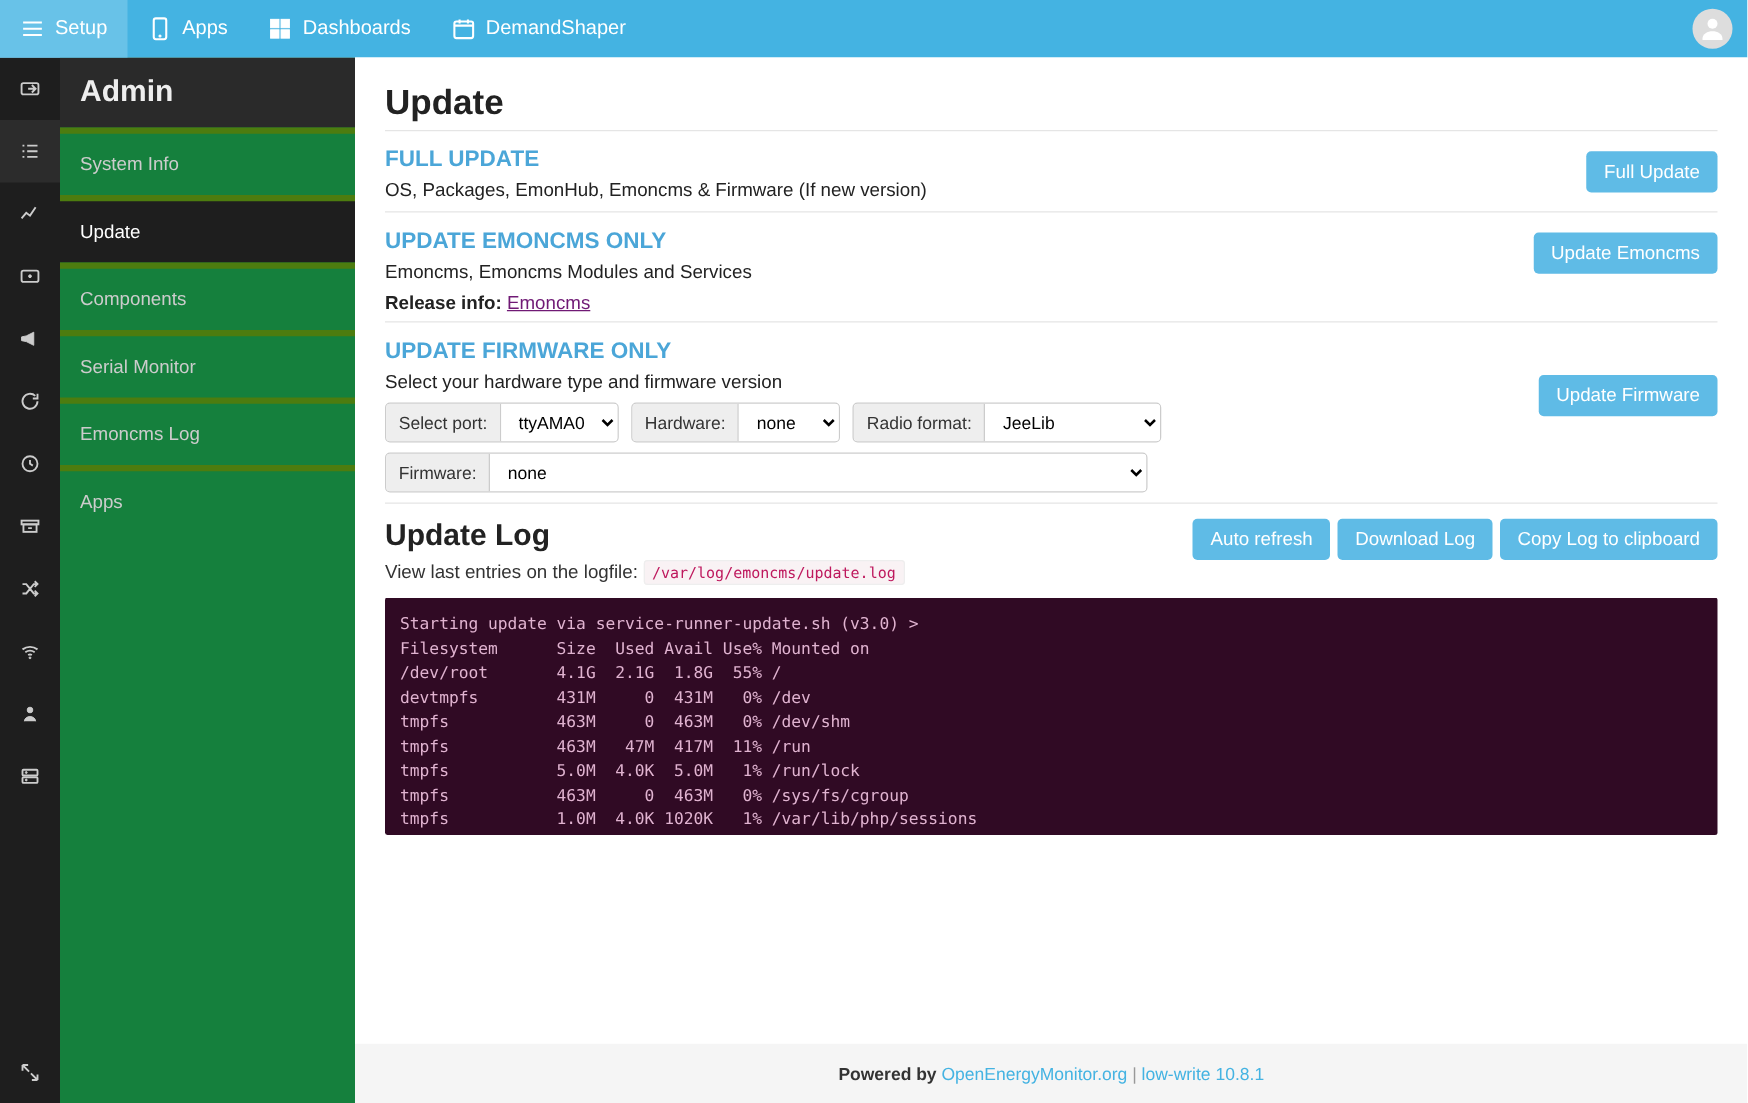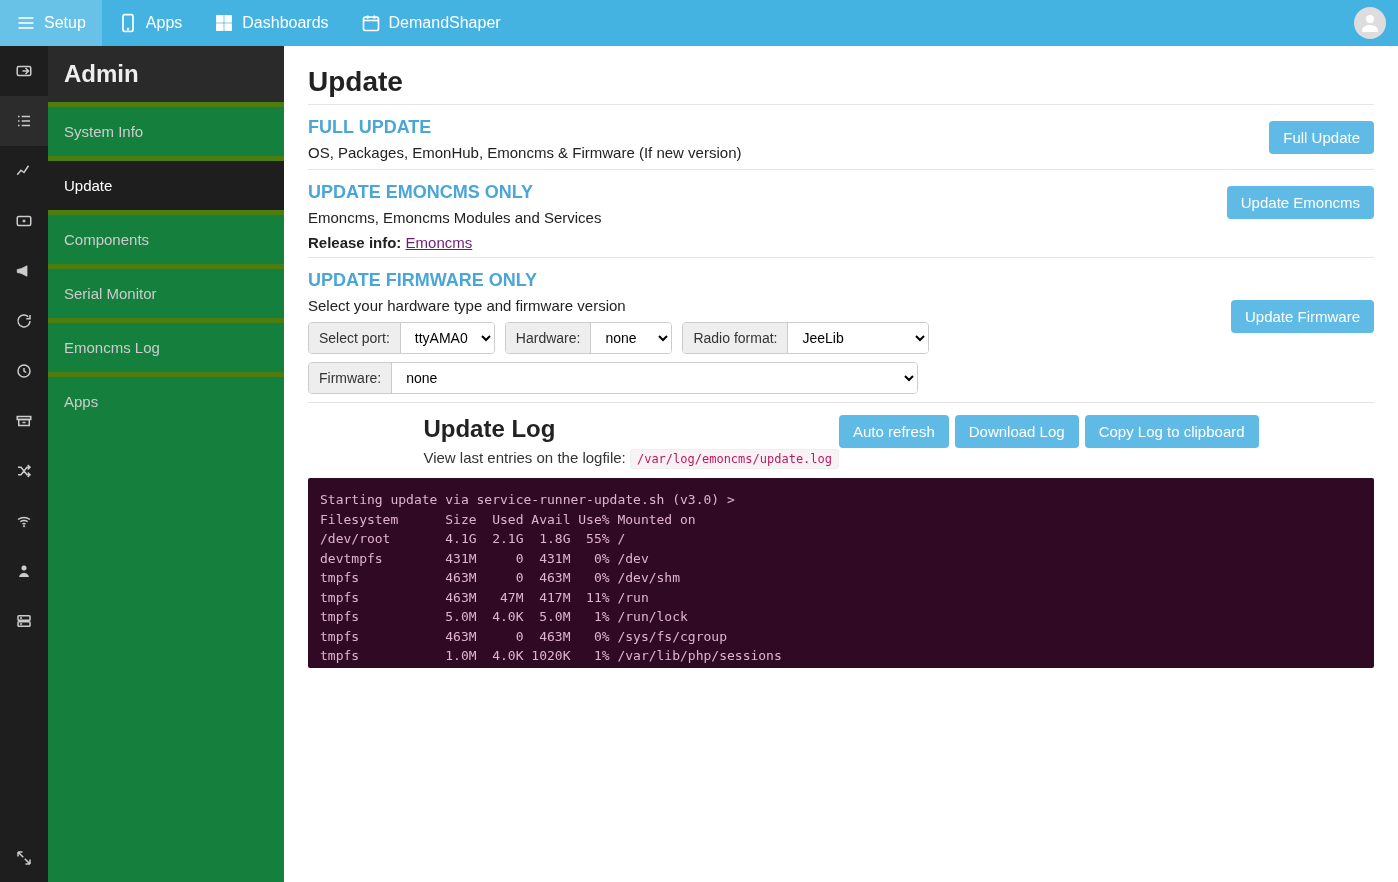--- a/index.html
+++ b/index.html
@@ -38,21 +38,21 @@
 .release-link { color: #701a75; }
 
 .btn { background: #5fbbe6; color: #fff; border: none; border-radius: 4px; padding: 8px 14px; font-size: 15px; cursor: pointer; }
 
 .form-row { display: flex; gap: 10px; flex-wrap: wrap; margin-bottom: 8px; }
 .form-group { display: flex; align-items: stretch; border: 1px solid #ccc; border-radius: 4px; overflow: hidden; }
 .form-label { background: #eee; padding: 6px 10px; font-size: 14px; border-right: 1px solid #ccc; display: flex; align-items: center; }
 .form-select { border: none; padding: 6px 10px; font-size: 14px; background: #fff; min-width: 80px; outline: none; }
 .form-select.wide { min-width: 140px; }
 
-.log-header { display: flex; align-items: flex-start; justify-content: center; margin-top: 12px; }
+.log-header { display: flex; align-items: flex-start; justify-content: space-between; margin-top: 12px; }
 .log-info { }
 .log-desc { font-size: 15px; margin-top: 6px; }
 .log-path { font-family: Menlo, Consolas, monospace; font-size: 12px; color: #be185d; background: #f9f2f4; border: 1px solid #eee; border-radius: 3px; padding: 2px 6px; }
 .log-buttons { display: flex; gap: 6px; }
 
 .log-box { background: #300a24; color: #e0b3d0; font-family: Menlo, Consolas, monospace; font-size: 13px; padding: 12px 12px; border-radius: 2px; margin-top: 12px; white-space: pre; overflow: auto; height: 190px; line-height: 1.5; }
 .log-box::-webkit-scrollbar { width: 10px; }
 .log-box::-webkit-scrollbar-thumb { background: #555; border-radius: 5px; }
 
 .footer { text-align: center; padding: 16px 0; font-size: 14px; color: #333; background: #f5f5f5; margin: 24px -24px 0 -24px; }
@@ -264,14 +264,20 @@
 Filesystem      Size  Used Avail Use% Mounted on
 /dev/root       4.1G  2.1G  1.8G  55% /
 devtmpfs        431M     0  431M   0% /dev
 tmpfs           463M     0  463M   0% /dev/shm
 tmpfs           463M   47M  417M  11% /run
 tmpfs           5.0M  4.0K  5.0M   1% /run/lock
 tmpfs           463M     0  463M   0% /sys/fs/cgroup
 tmpfs           1.0M  4.0K 1020K   1% /var/lib/php/sessions</div>
     </div>
 
+    <div class="footer">
+      <b>Powered by</b>
+      <a href="#">OpenEnergyMonitor.org</a>
+      <span class="footer-sep">|</span>
+      <a href="#">low-write 10.8.1</a>
+    </div>
   </div>
 </div>
 
 </body></html>

